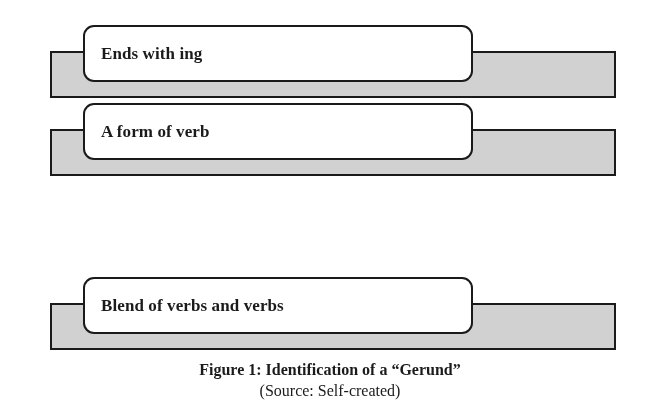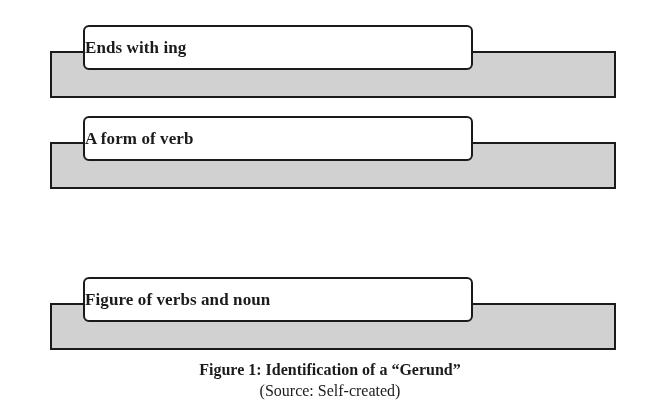--- a/index.html
+++ b/index.html
@@ -22,43 +22,44 @@
     background: var(--background);
     overflow: hidden;
   }
   .row {
     position: absolute;
     left: 0;
     width: 657px;
     height: 84px;
   }
   .row-1 { top: 25px; }
-  .row-2 { top: 116px; }
+  .row-2 { top: 103px; }
   .row-3 { top: 193px; }
   .row-4 { top: 277px; }
   .bar {
     position: absolute;
     left: 50px;
     top: 26px;
     width: 566px;
     height: 47px;
     background: var(--bar-fill);
     border: 2px solid var(--border);
   }
   .box {
     position: absolute;
     left: 83px;
     top: 0;
     width: 390px;
-    height: 45px;
+    height: 57px;
     background: var(--box-fill);
     border: 2px solid var(--border);
-    border-radius: 6px;
+    border-radius: 11px;
     display: flex;
     align-items: center;
+    padding-left: 16px;
   }
   .box-label {
     font-size: 17px;
     font-weight: bold;
     letter-spacing: 0.1px;
     white-space: nowrap;
   }
   .caption {
     position: absolute;
     left: 0;
@@ -92,21 +93,21 @@
     <div class="bar"></div>
     <div class="box">
       <span class="box-label">A form of verb</span>
     </div>
   </div>
 
 
   <div class="row row-4">
     <div class="bar"></div>
     <div class="box">
-      <span class="box-label">Figure of verbs and noun</span>
+      <span class="box-label">Blend of verbs and verbs</span>
     </div>
   </div>
 
   <div class="caption">
     <div class="caption-title">Figure 1: Identification of a “Gerund”</div>
     <div class="caption-source">(Source: Self-created)</div>
   </div>
 
 </div>
 

